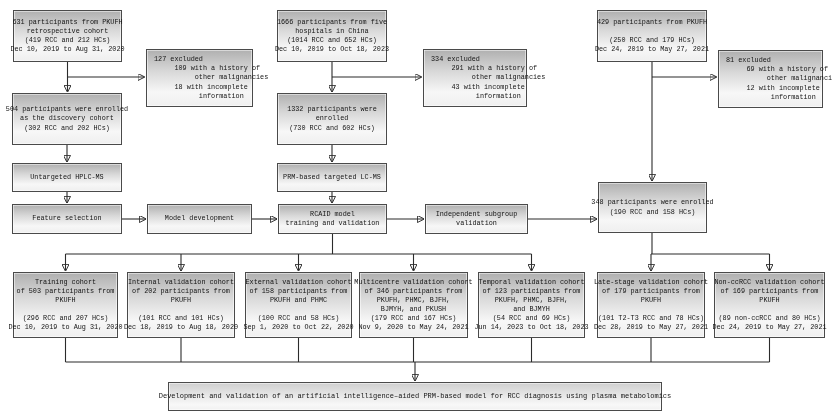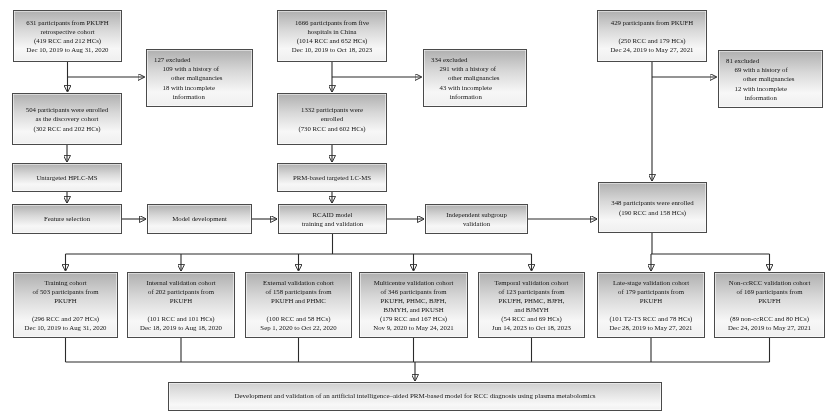--- a/index.html
+++ b/index.html
@@ -5,21 +5,21 @@
   :root{
     --line:#2b2b2b;
     --box-border:#4a4a4a;
     --ink:#141414;
   }
   html,body{margin:0;padding:0;background:#ffffff;}
   #canvas{
     position:relative;
     width:832px;height:418px;
     background:#ffffff;
-    font-family:Liberation Serif, serif;
+    font-family:Liberation Mono, monospace;
     color:var(--ink);
     overflow:hidden;
   }
   #connectors{position:absolute;left:0;top:0;width:832px;height:418px;}
   #connectors path{stroke:var(--line);stroke-width:1.1;fill:none;}
   .box{
     position:absolute;
     box-sizing:border-box;
     border:1.3px solid var(--box-border);
     background:linear-gradient(180deg,#b0b0b0 0%,#d8d8d8 38%,#f7f7f7 75%,#efefef 100%);

